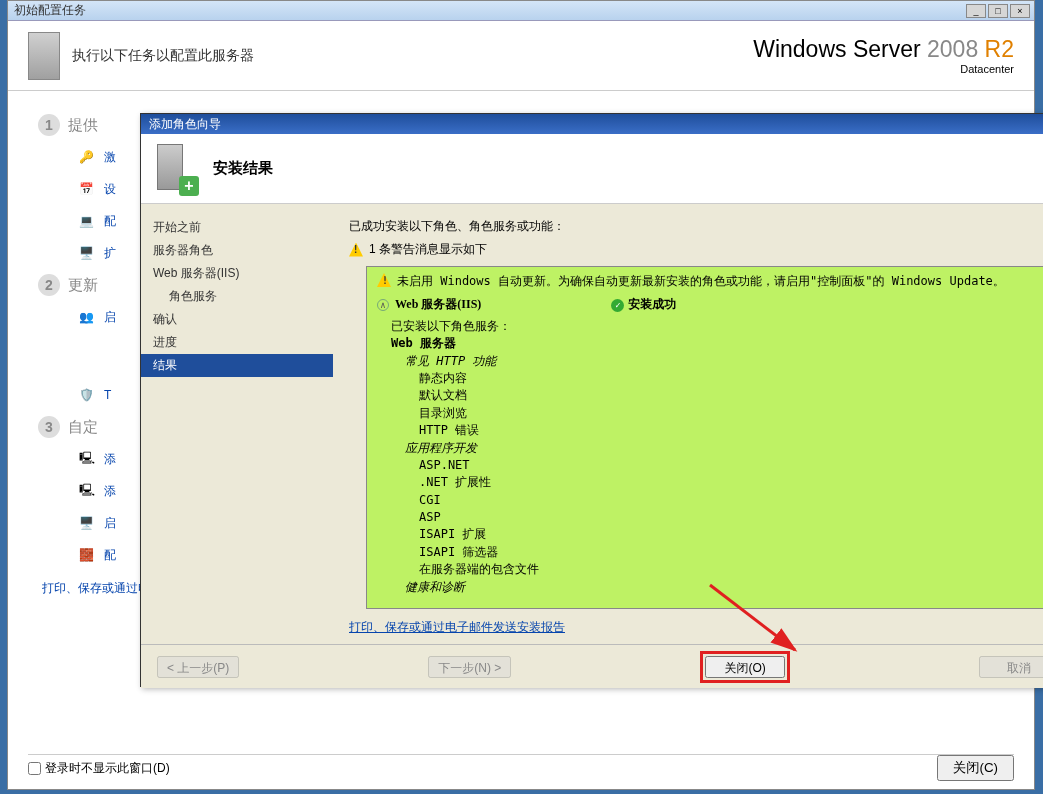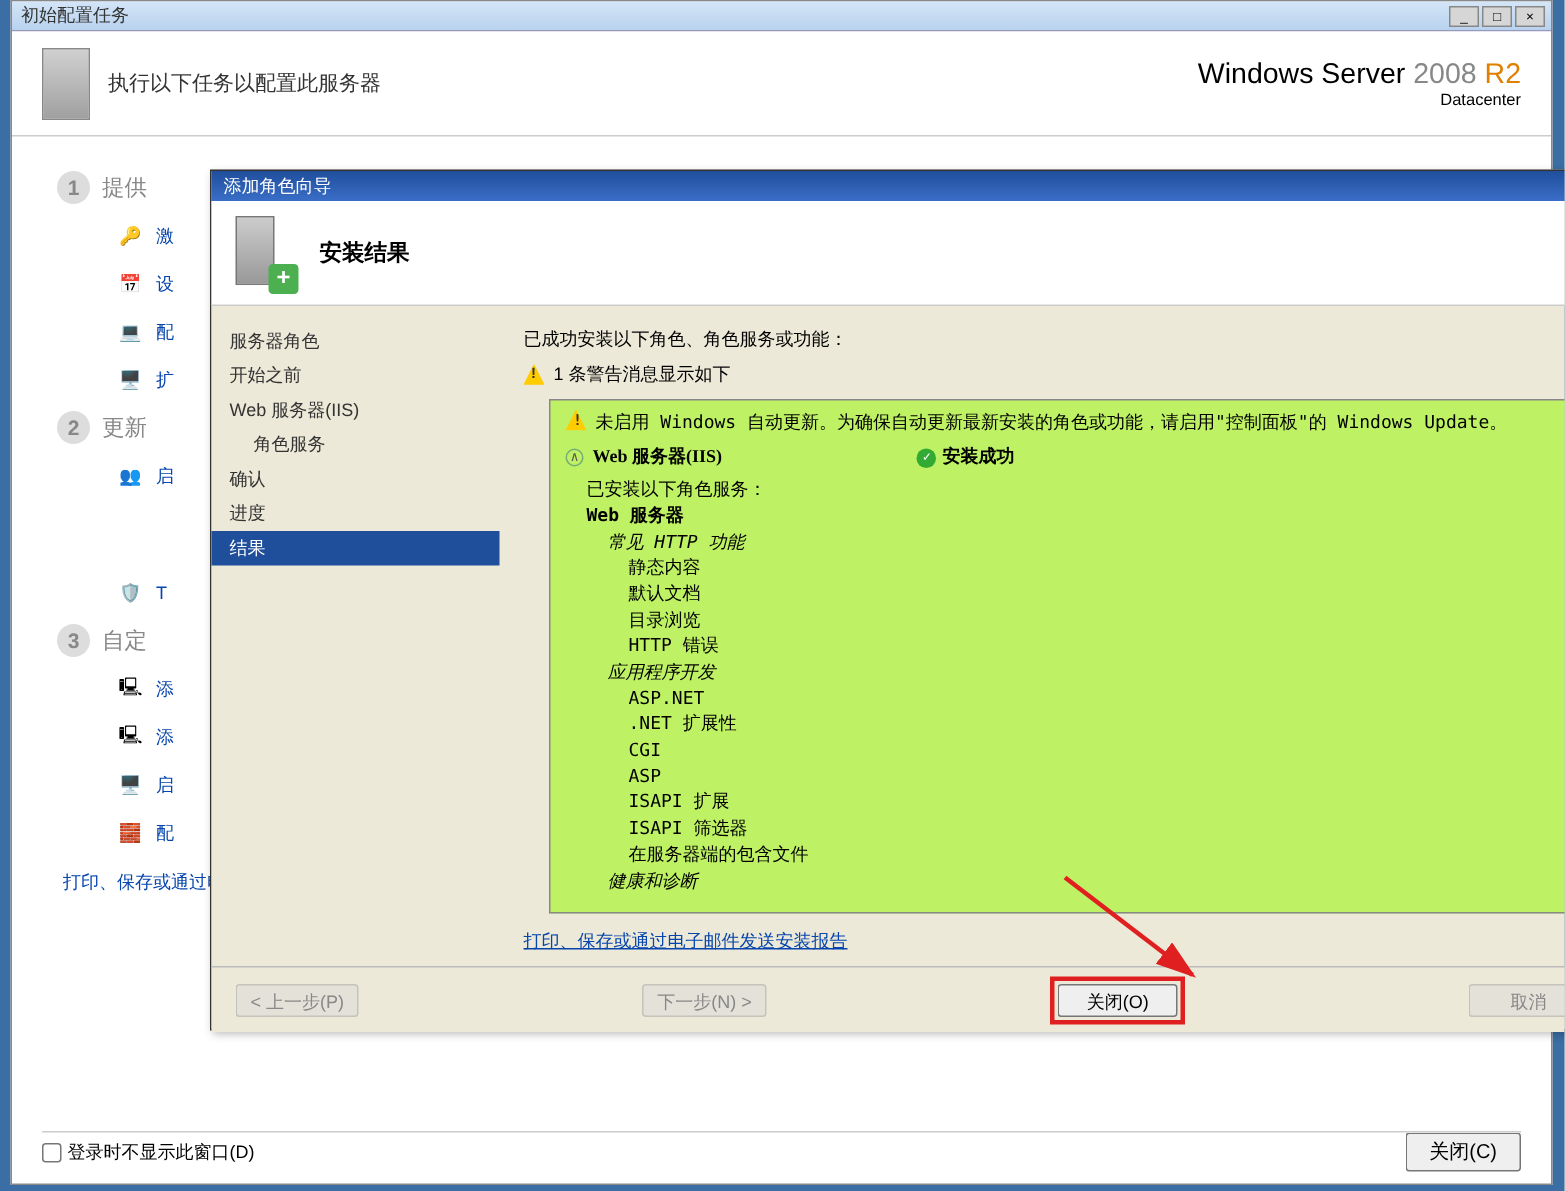--- a/index.html
+++ b/index.html
@@ -9,21 +9,21 @@
 .outer-window { position: absolute; left: 7px; top: 0; width: 1028px; height: 790px; background: #fff; border: 1px solid #888; }
 .outer-titlebar { background: linear-gradient(#d4e5f7, #b8d2ee); height: 20px; display: flex; align-items: center; padding: 0 4px; border-bottom: 1px solid #99b; }
 .outer-titlebar .title { flex: 1; font-size: 12px; color: #333; padding-left: 2px; }
 .winbtns { display: flex; gap: 2px; }
 .winbtn { width: 20px; height: 14px; background: #d6d6d6; border: 1px solid #888; font-size: 9px; line-height: 12px; text-align: center; cursor: pointer; }
 
 .outer-header { height: 70px; background: #fff; border-bottom: 1px solid #ccc; display: flex; align-items: center; padding: 0 20px; }
 .outer-header .srvicon { width: 32px; height: 48px; background: linear-gradient(#d0d0d0, #a0a0a0); border: 1px solid #888; margin-right: 12px; }
 .outer-header .headtext { font-size: 14px; color: #333; flex: 1; }
 .brand { text-align: right; }
-.brand .b1 { font-size: 19px; }
+.brand .b1 { font-size: 23px; }
 .brand .b2 { font-size: 11px; text-align: right; }
 
 .outer-content { position: relative; padding: 15px 30px; height: 640px; }
 
 .step-row { display: flex; align-items: center; margin-bottom: 8px; margin-top: 8px; }
 .stepnum { width: 22px; height: 22px; border-radius: 50%; background: #ddd; color: #888; font-weight: bold; text-align: center; line-height: 22px; margin-right: 8px; font-size: 14px; }
 .steplabel { color: #888; font-size: 15px; }
 
 .bg-icons { margin-left: 38px; }
 .bg-item { display: flex; align-items: center; margin: 6px 0; height: 26px; }
@@ -190,22 +190,22 @@
   <div class="dlg-header">
     <div class="hicon">
       <div class="srv"></div>
       <div class="plus">+</div>
     </div>
     <h2>安装结果</h2>
   </div>
 
   <div class="dlg-body">
     <div class="dlg-nav">
+      <div class="nav-item">开始之前</div>
       <div class="nav-item">服务器角色</div>
-      <div class="nav-item">开始之前</div>
       <div class="nav-item">Web 服务器(IIS)</div>
       <div class="nav-item indent">角色服务</div>
       <div class="nav-item">确认</div>
       <div class="nav-item">进度</div>
       <div class="nav-item selected">结果</div>
     </div>
 
     <div class="dlg-main">
       <div class="intro">已成功安装以下角色、角色服务或功能：</div>
       <div class="warn-line">

